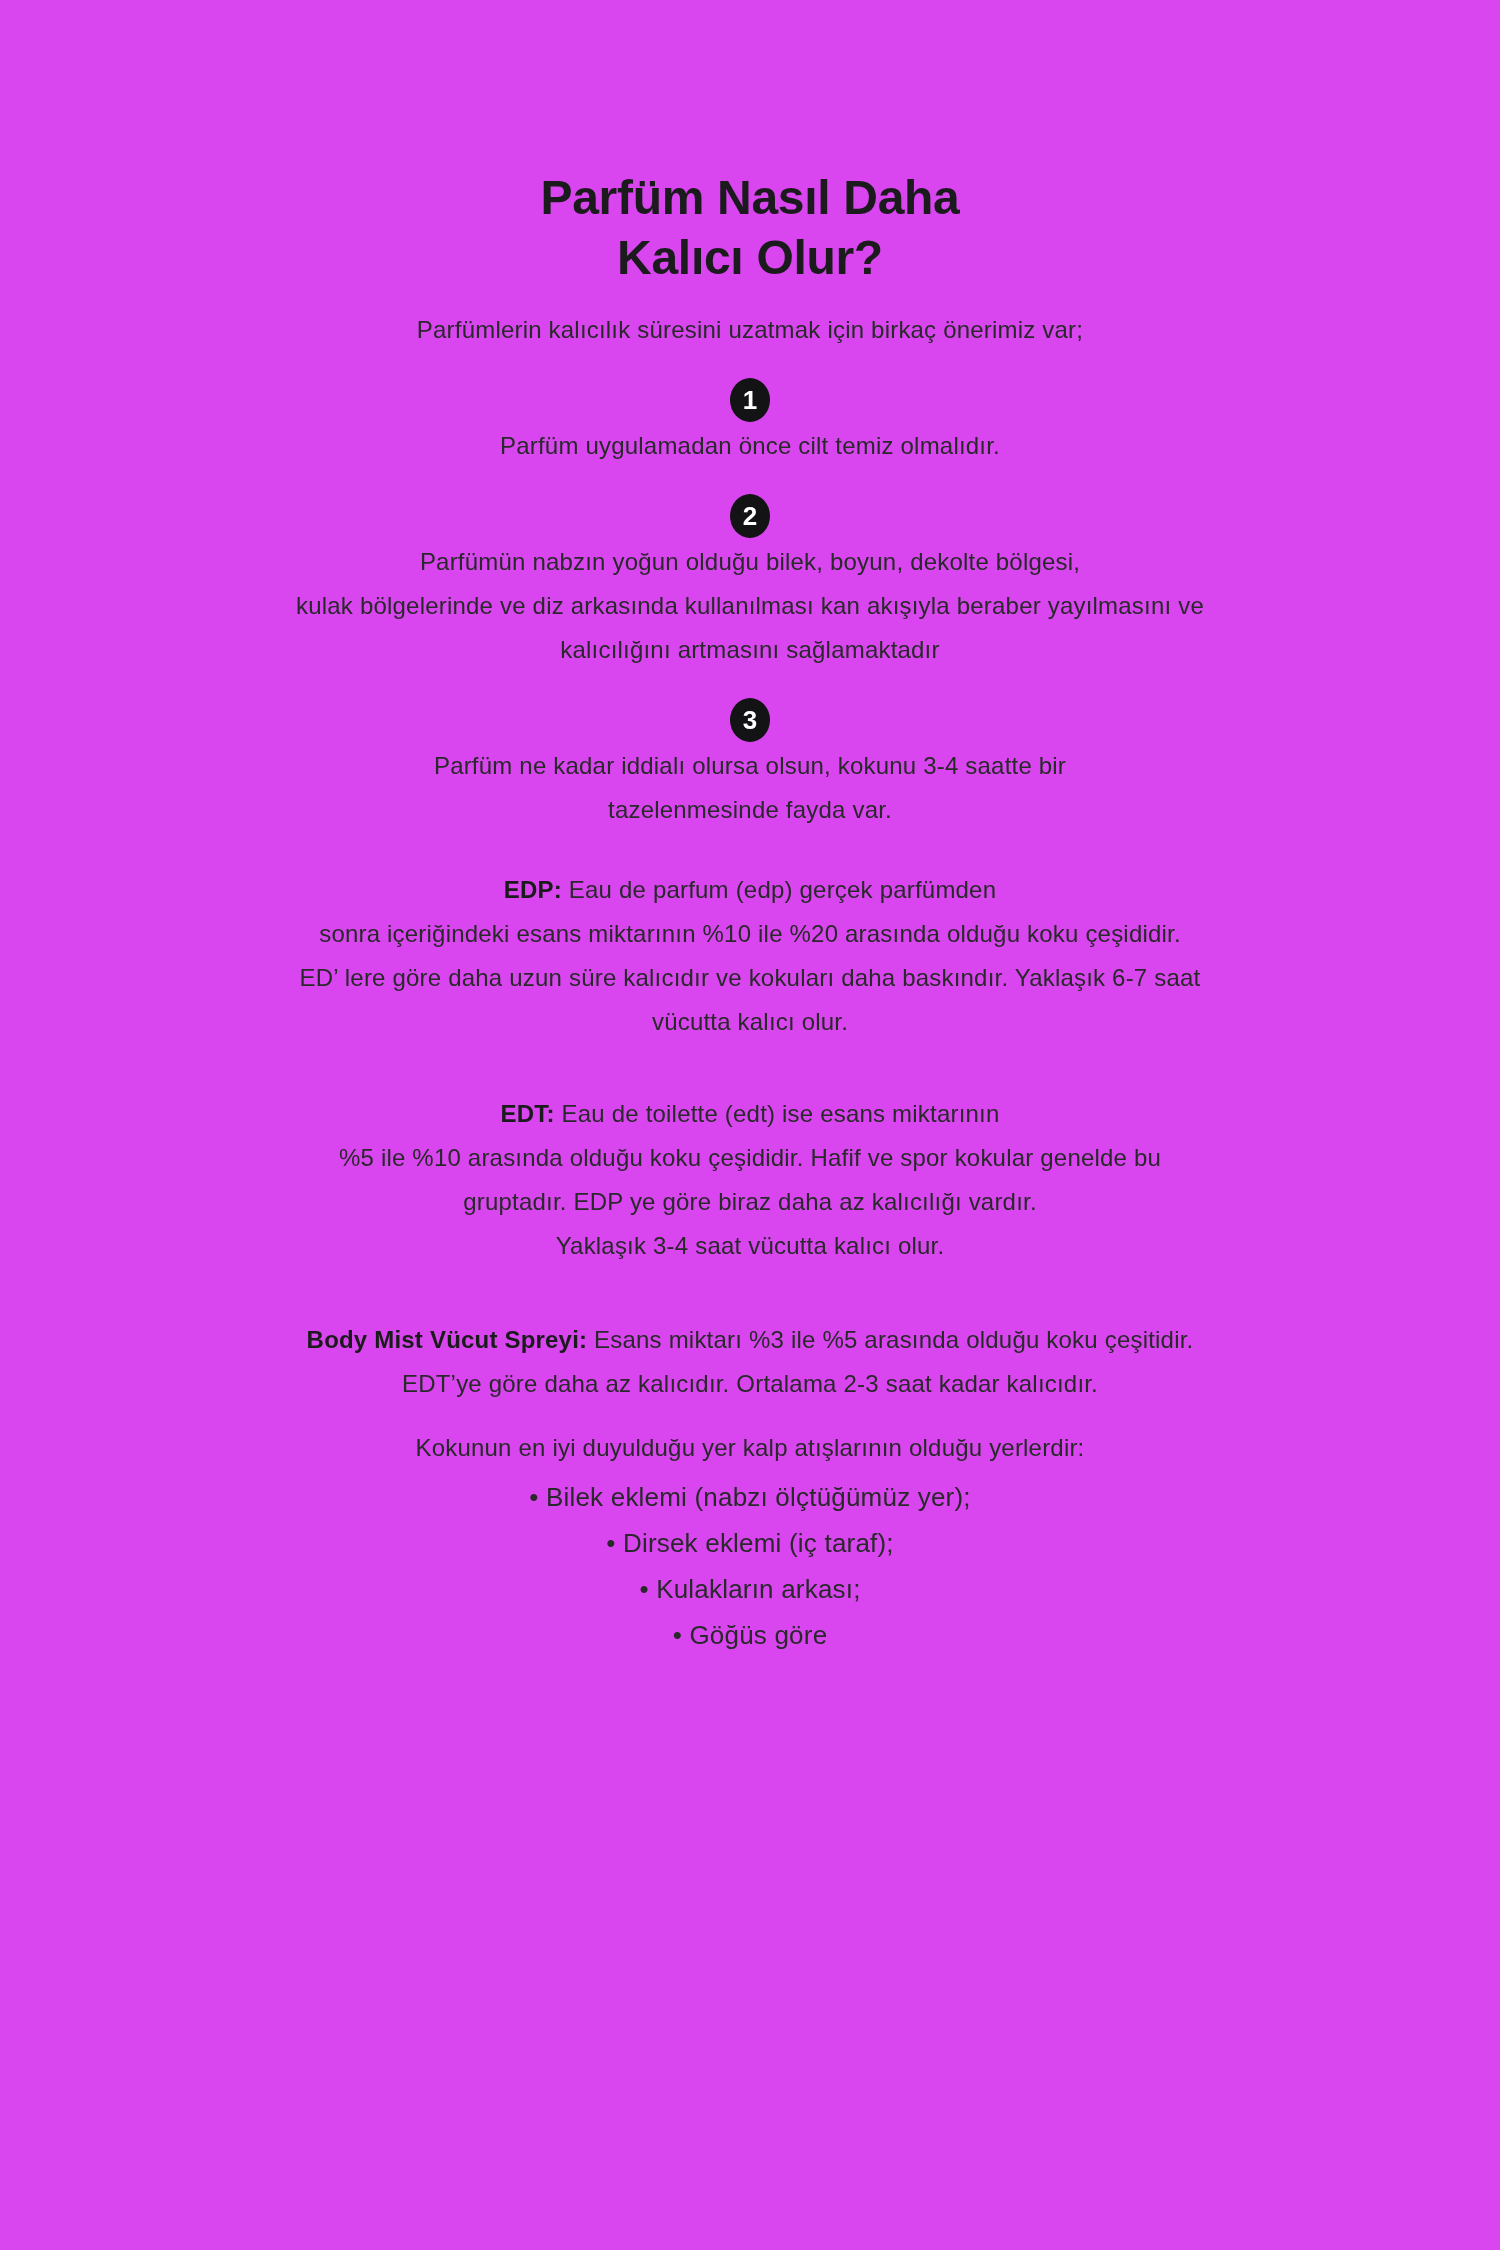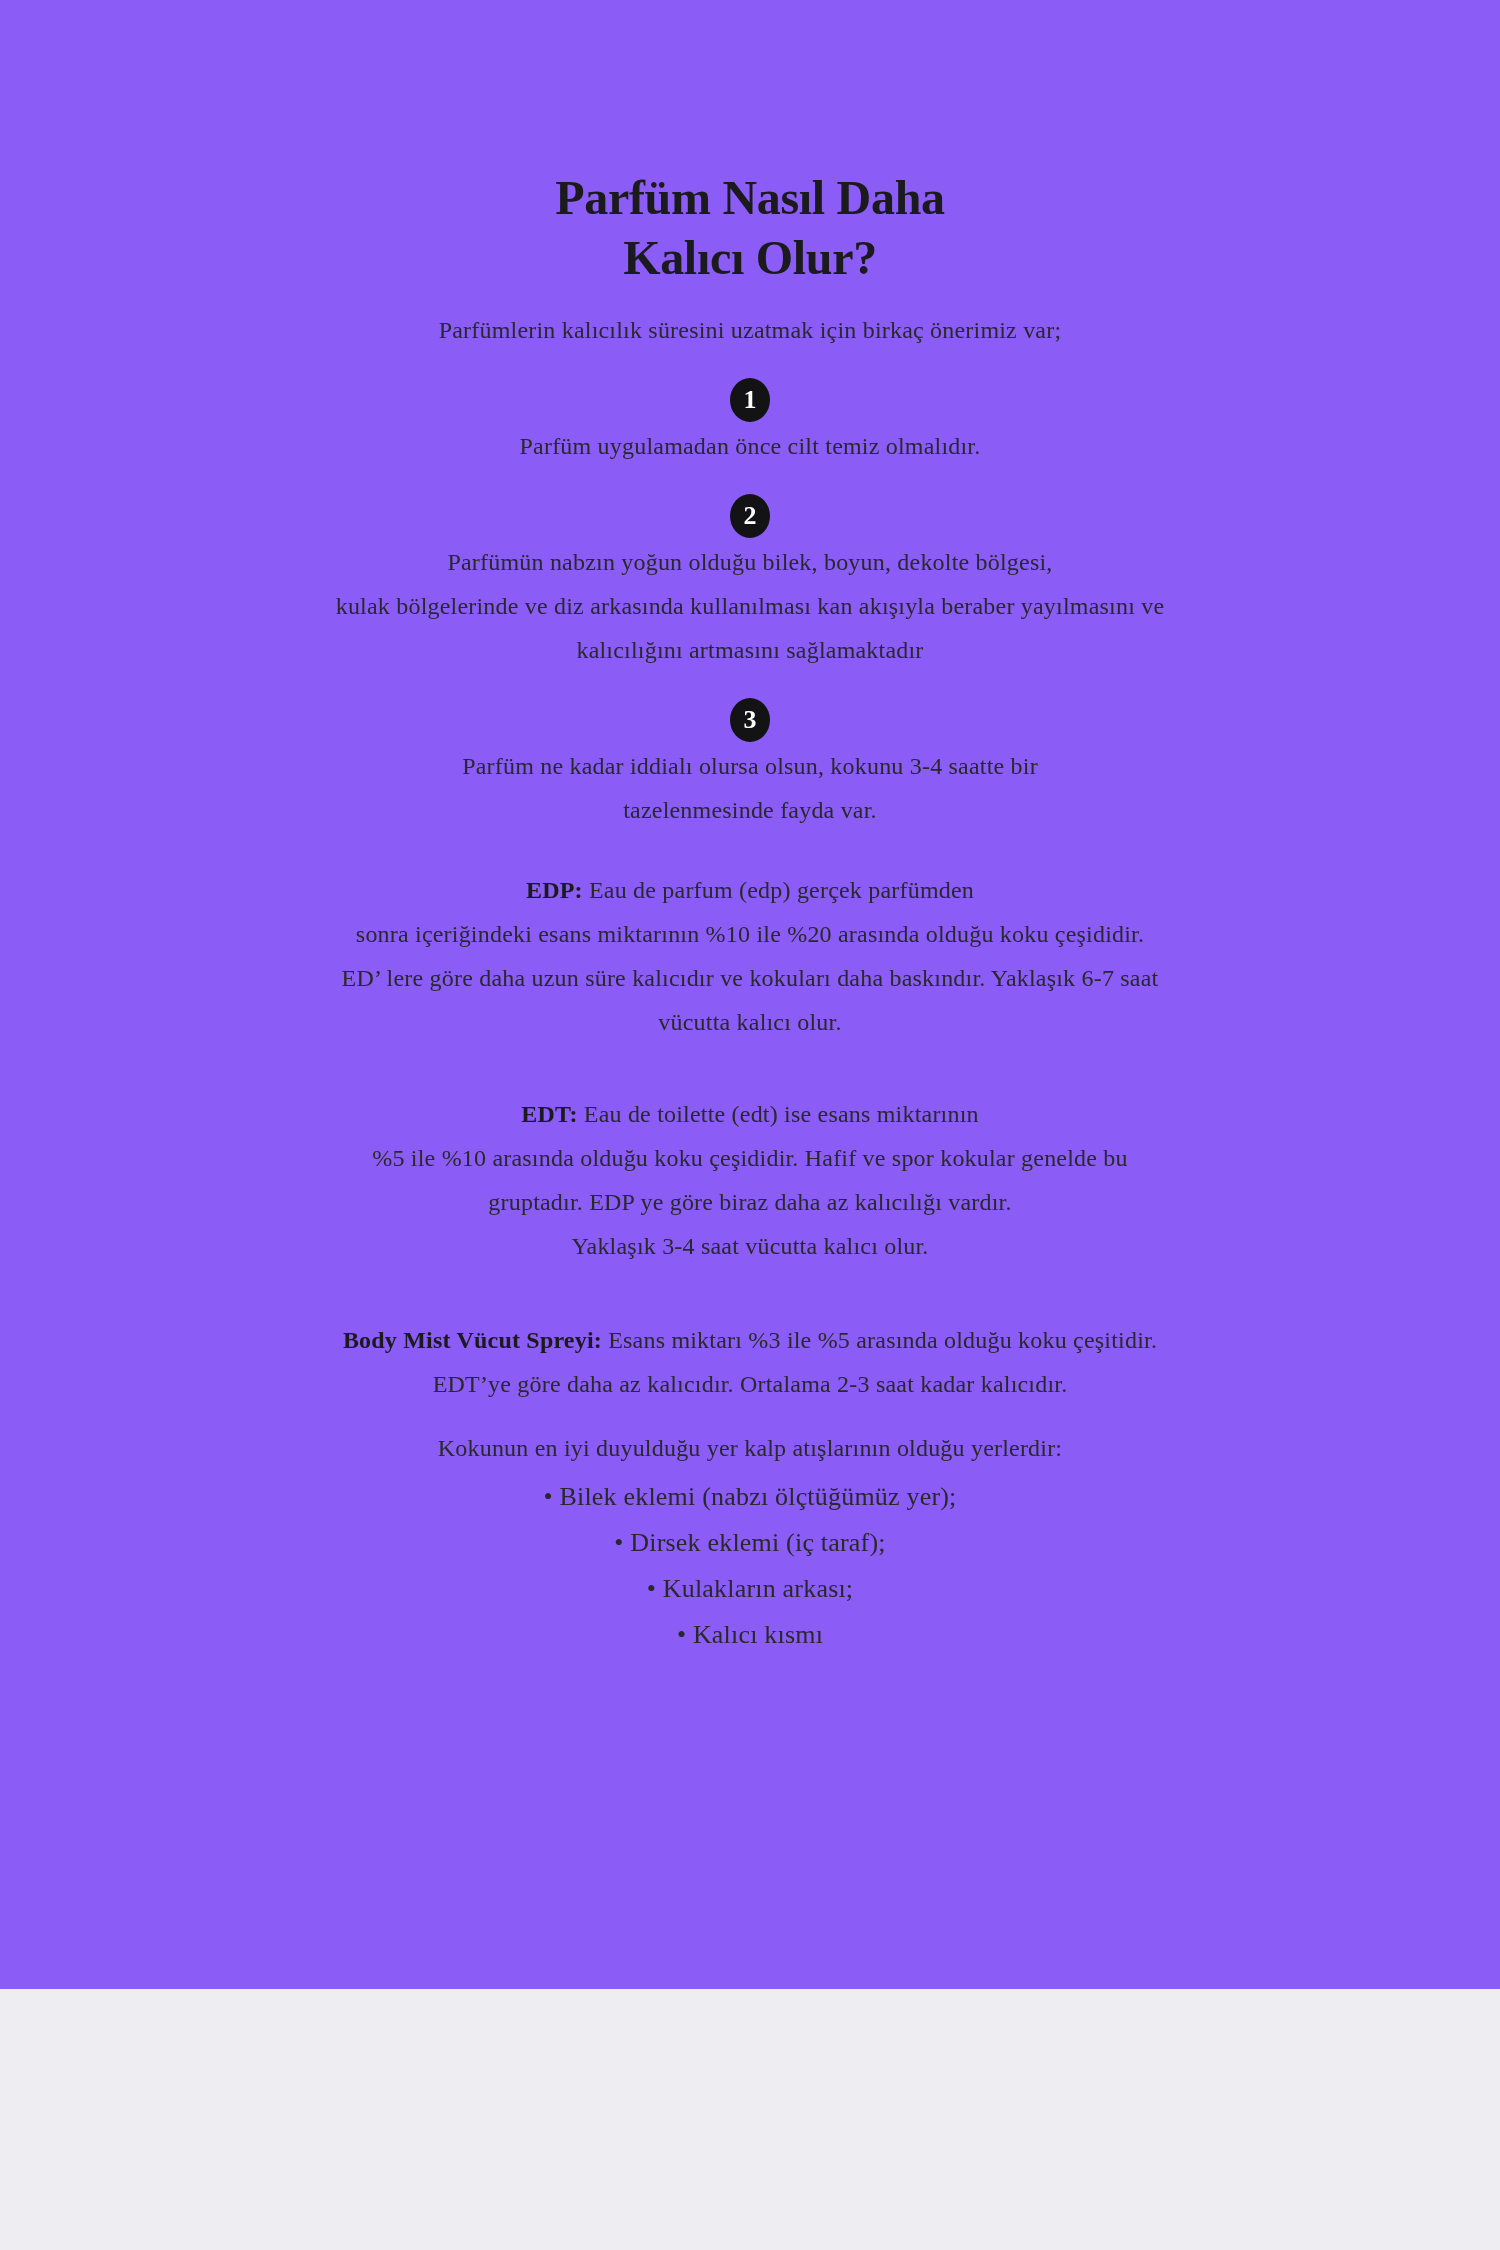--- a/index.html
+++ b/index.html
@@ -3,24 +3,24 @@
 <meta charset="utf-8">
 <style>
   html, body {
     margin: 0;
     padding: 0;
     background: #EDEDF2;
   }
   .page {
     position: relative;
     width: 1500px;
-    height: 1989px;
+    height: 2250px;
     margin: 0 auto;
-    background: #8b5cf6;
-    font-family: Liberation Serif, serif;
+    background: #d946ef;
+    font-family: Liberation Sans, sans-serif;
     color: #29292B;
     text-align: center;
     overflow: hidden;
   }
   .content {
     width: 1400px;
     margin: 0 auto;
   }
   h1, h2 {
     margin: 0;
@@ -130,18 +130,18 @@
     </section>
 
     <section>
 
       <p class="body app-intro">Kokunun en iyi duyulduğu yer kalp atışlarının olduğu yerlerdir:</p>
 
       <ul class="bullet-list">
         <li>Bilek eklemi (nabzı ölçtüğümüz yer);</li>
         <li>Dirsek eklemi (iç taraf);</li>
         <li>Kulakların arkası;</li>
-        <li>Kalıcı kısmı</li>
+        <li>Göğüs göre</li>
       </ul>
     </section>
 
   </div>
 </main>
 
 </body></html>

